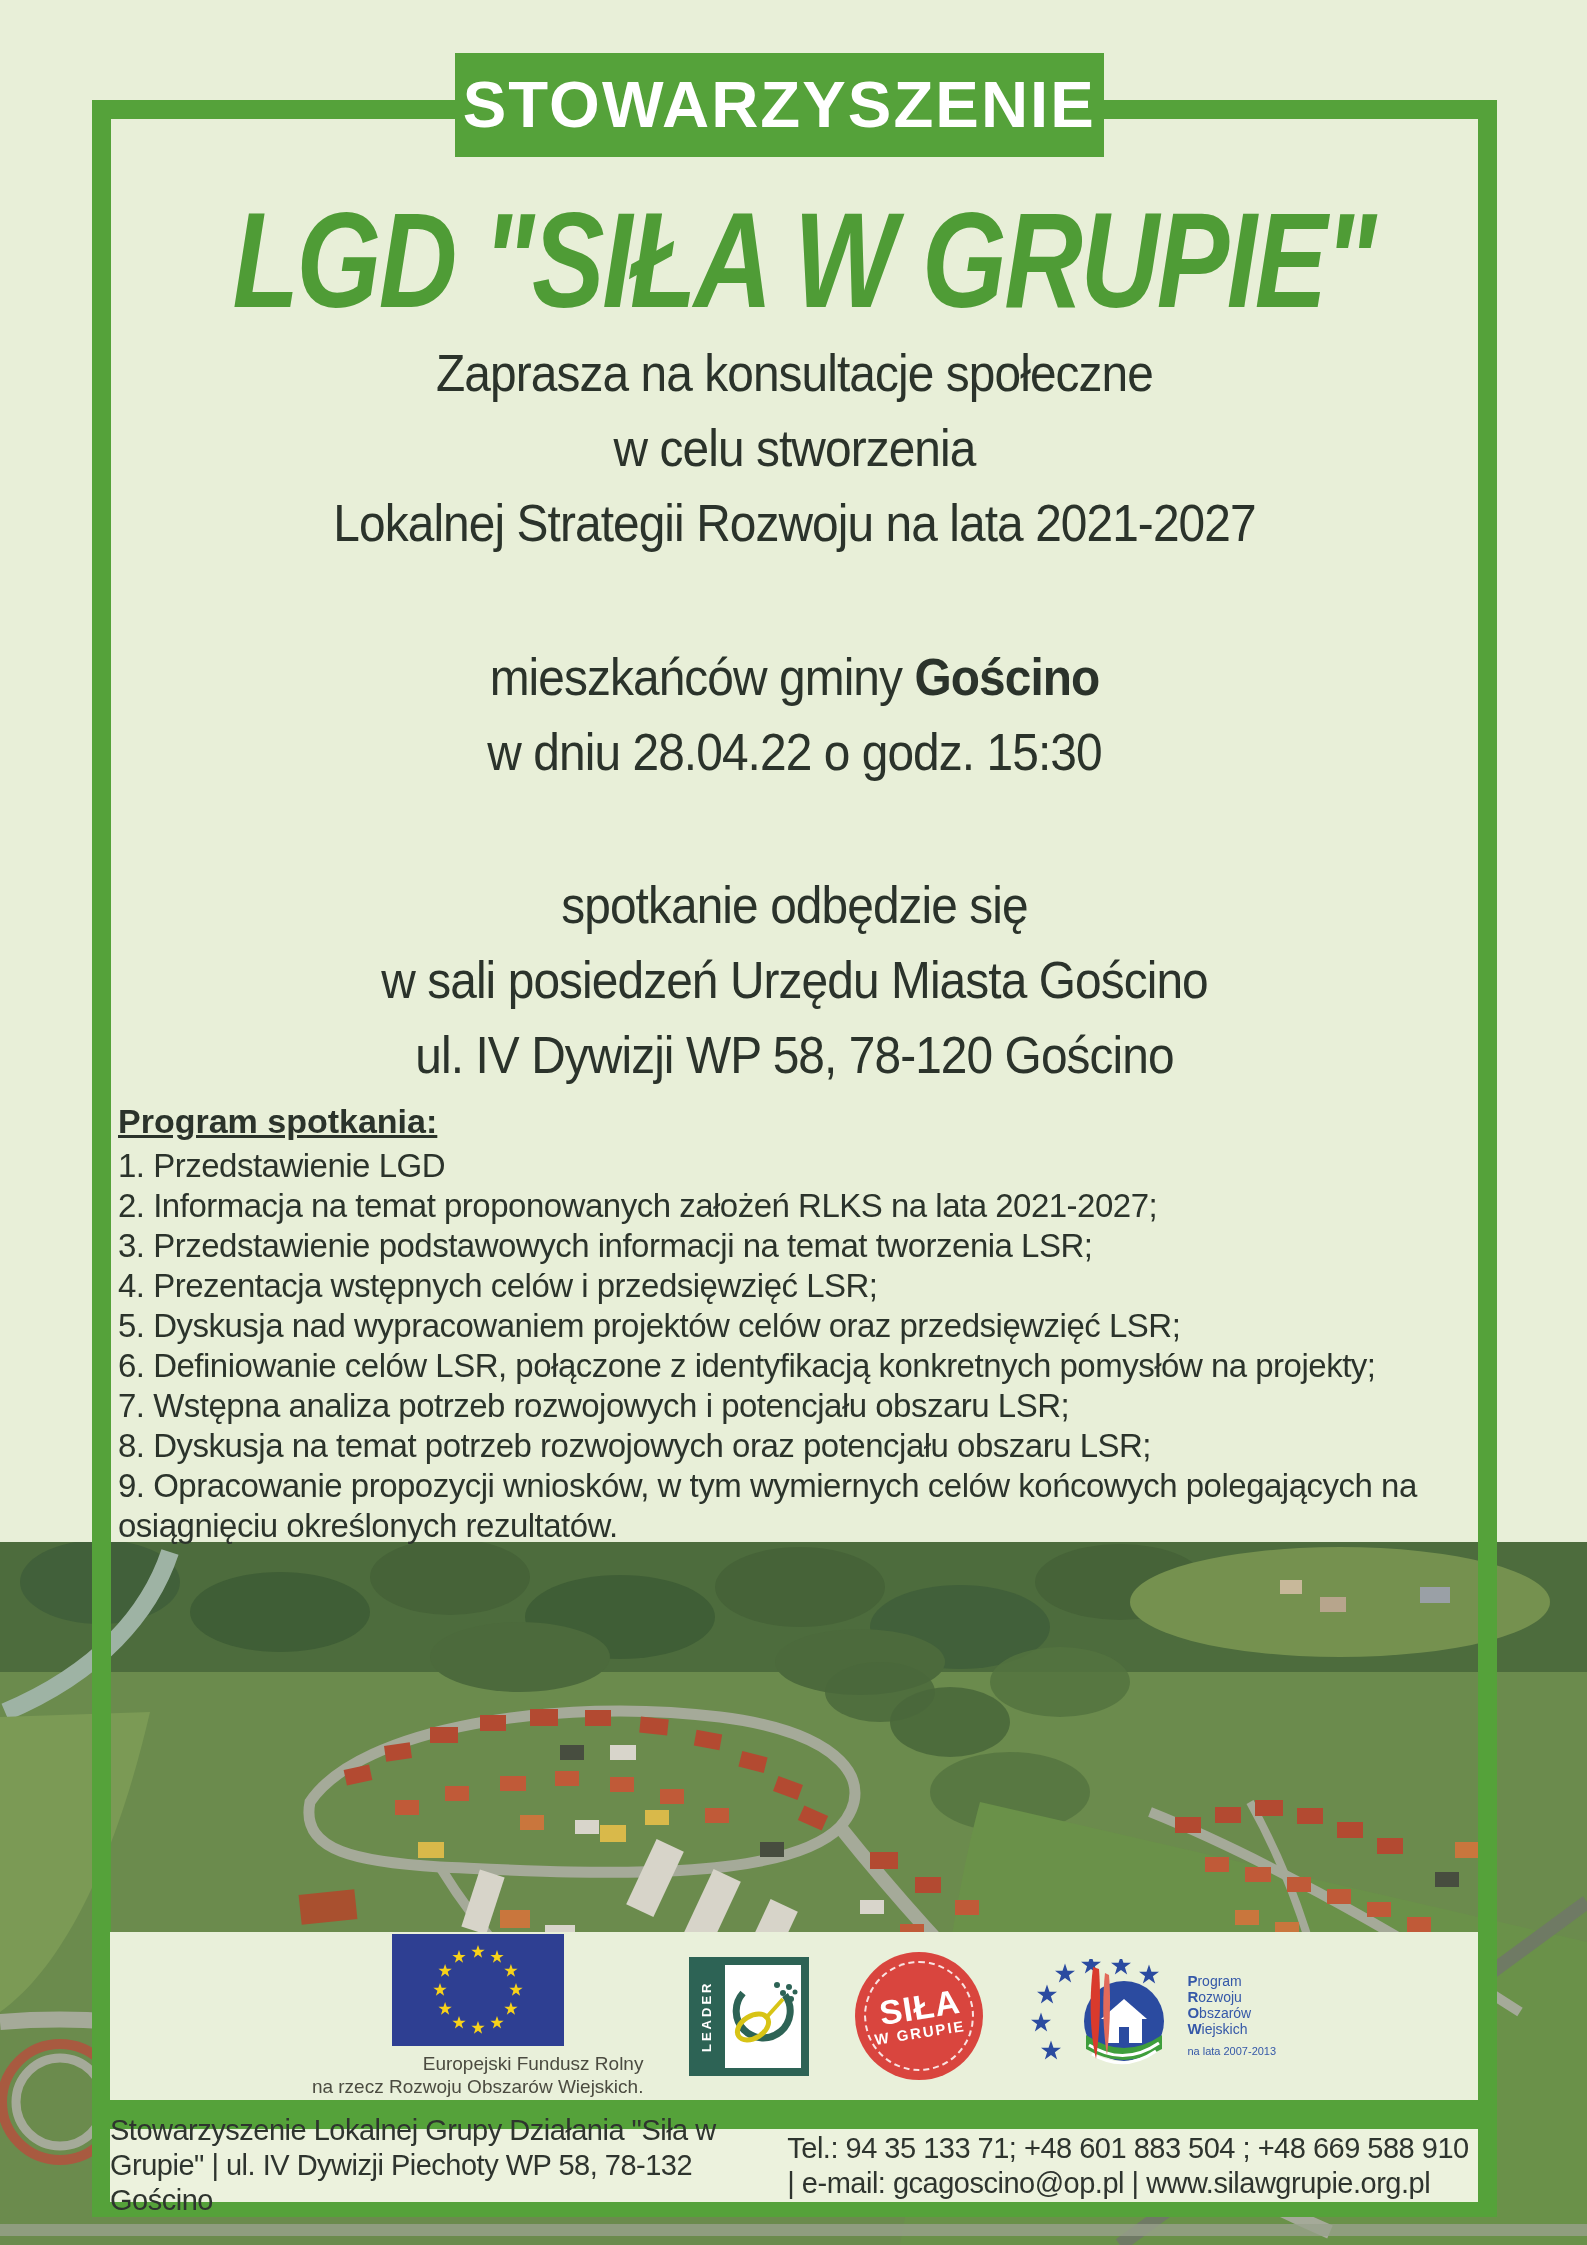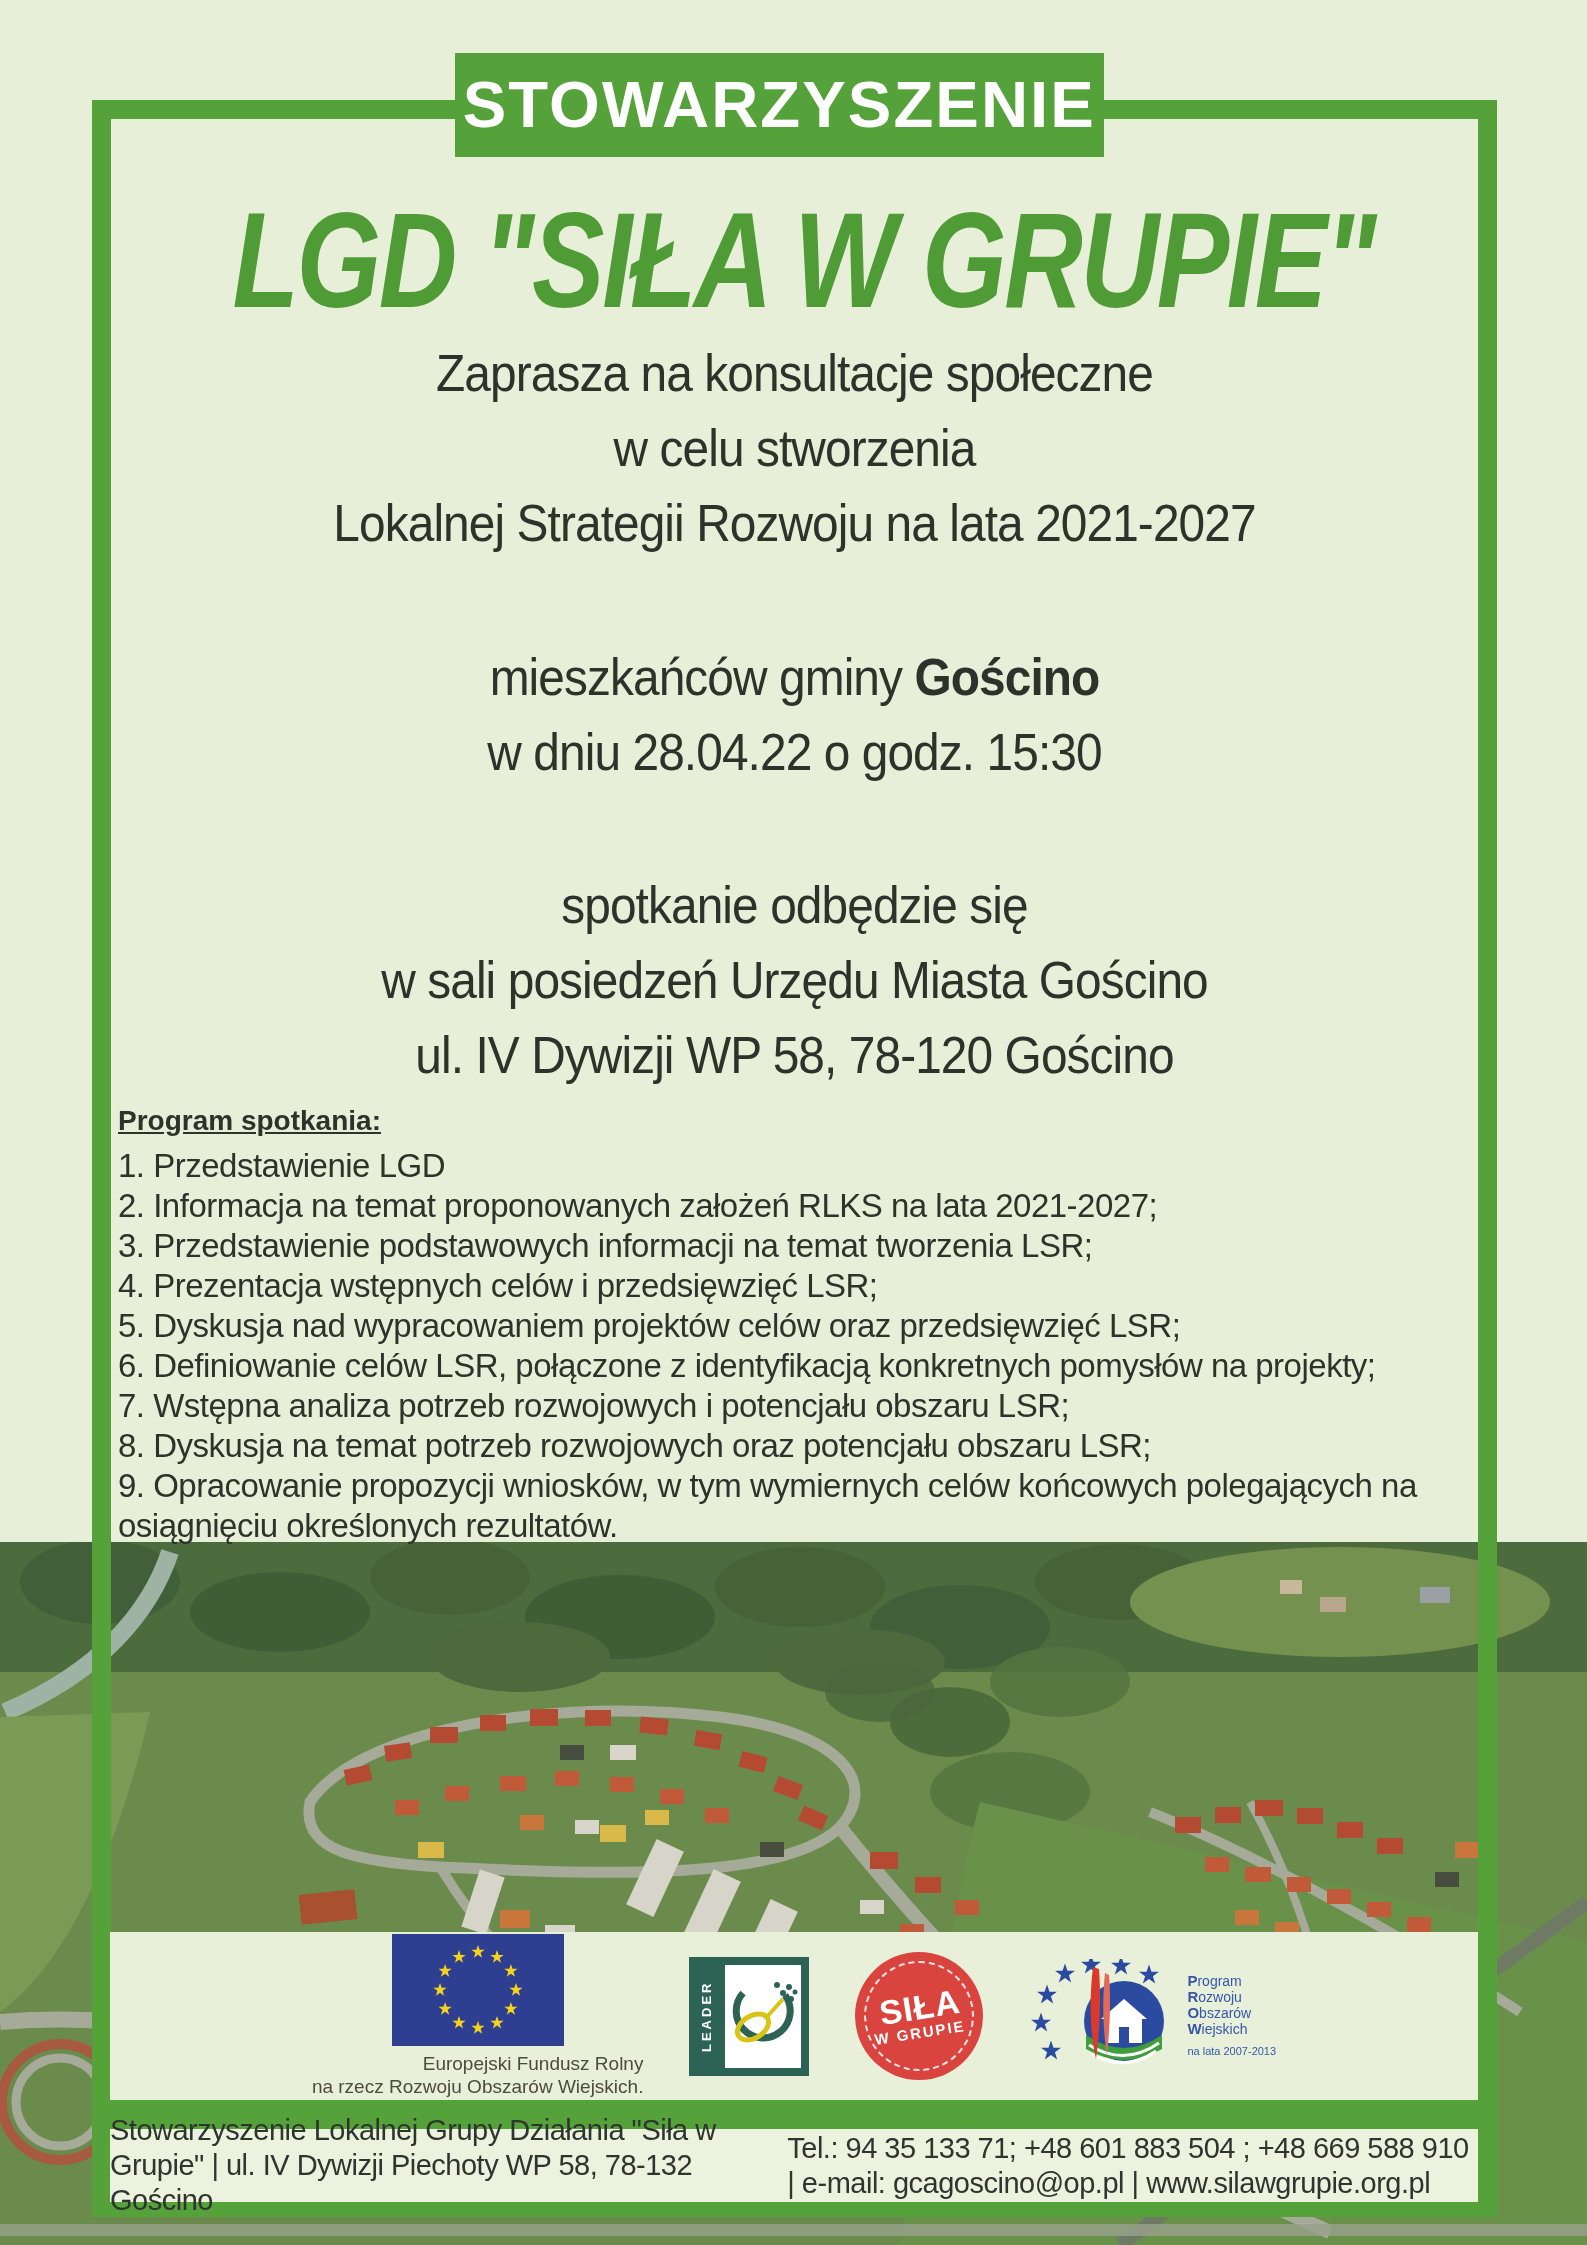--- a/index.html
+++ b/index.html
@@ -29,21 +29,21 @@
   .hero{position:absolute;left:92px;width:1405px;text-align:center;z-index:3;color:#2b332b;
         transform:scaleX(.92);transform-origin:center top;letter-spacing:-1px;}
   .hero div{font-size:52px;line-height:75px;}
   .invite{top:336px;}
   .audience{top:640px;}
   .venue{top:868px;}
   .bold{font-weight:bold;}
 
   
   .program{position:absolute;left:118px;top:1100px;width:1350px;z-index:3;color:#2b332b;}
-  .program .ph{font-size:28px;font-weight:bold;text-decoration:underline;line-height:42px;margin-bottom:4px;}
+  .program .ph{font-size:34px;font-weight:bold;text-decoration:underline;line-height:42px;margin-bottom:4px;}
   .program .pi{font-size:33px;line-height:40px;letter-spacing:-0.5px;}
 
   
   .logo-band{position:absolute;left:110px;top:1932px;width:1368px;height:168px;background:#e9f0da;z-index:3;
              display:flex;align-items:center;justify-content:center;gap:46px;}
   .eu-block{display:flex;flex-direction:column;align-items:center;}
   .eu-flag{width:172px;height:112px;background:#2e3f92;}
   .eu-caption{margin-top:6px;font-size:19px;line-height:23px;color:#4b4b40;text-align:right;}
   .leader{width:120px;height:119px;background:#2d6355;position:relative;}
   .leader-label{position:absolute;left:4px;top:8px;bottom:8px;width:26px;color:#fff;font-size:13px;

